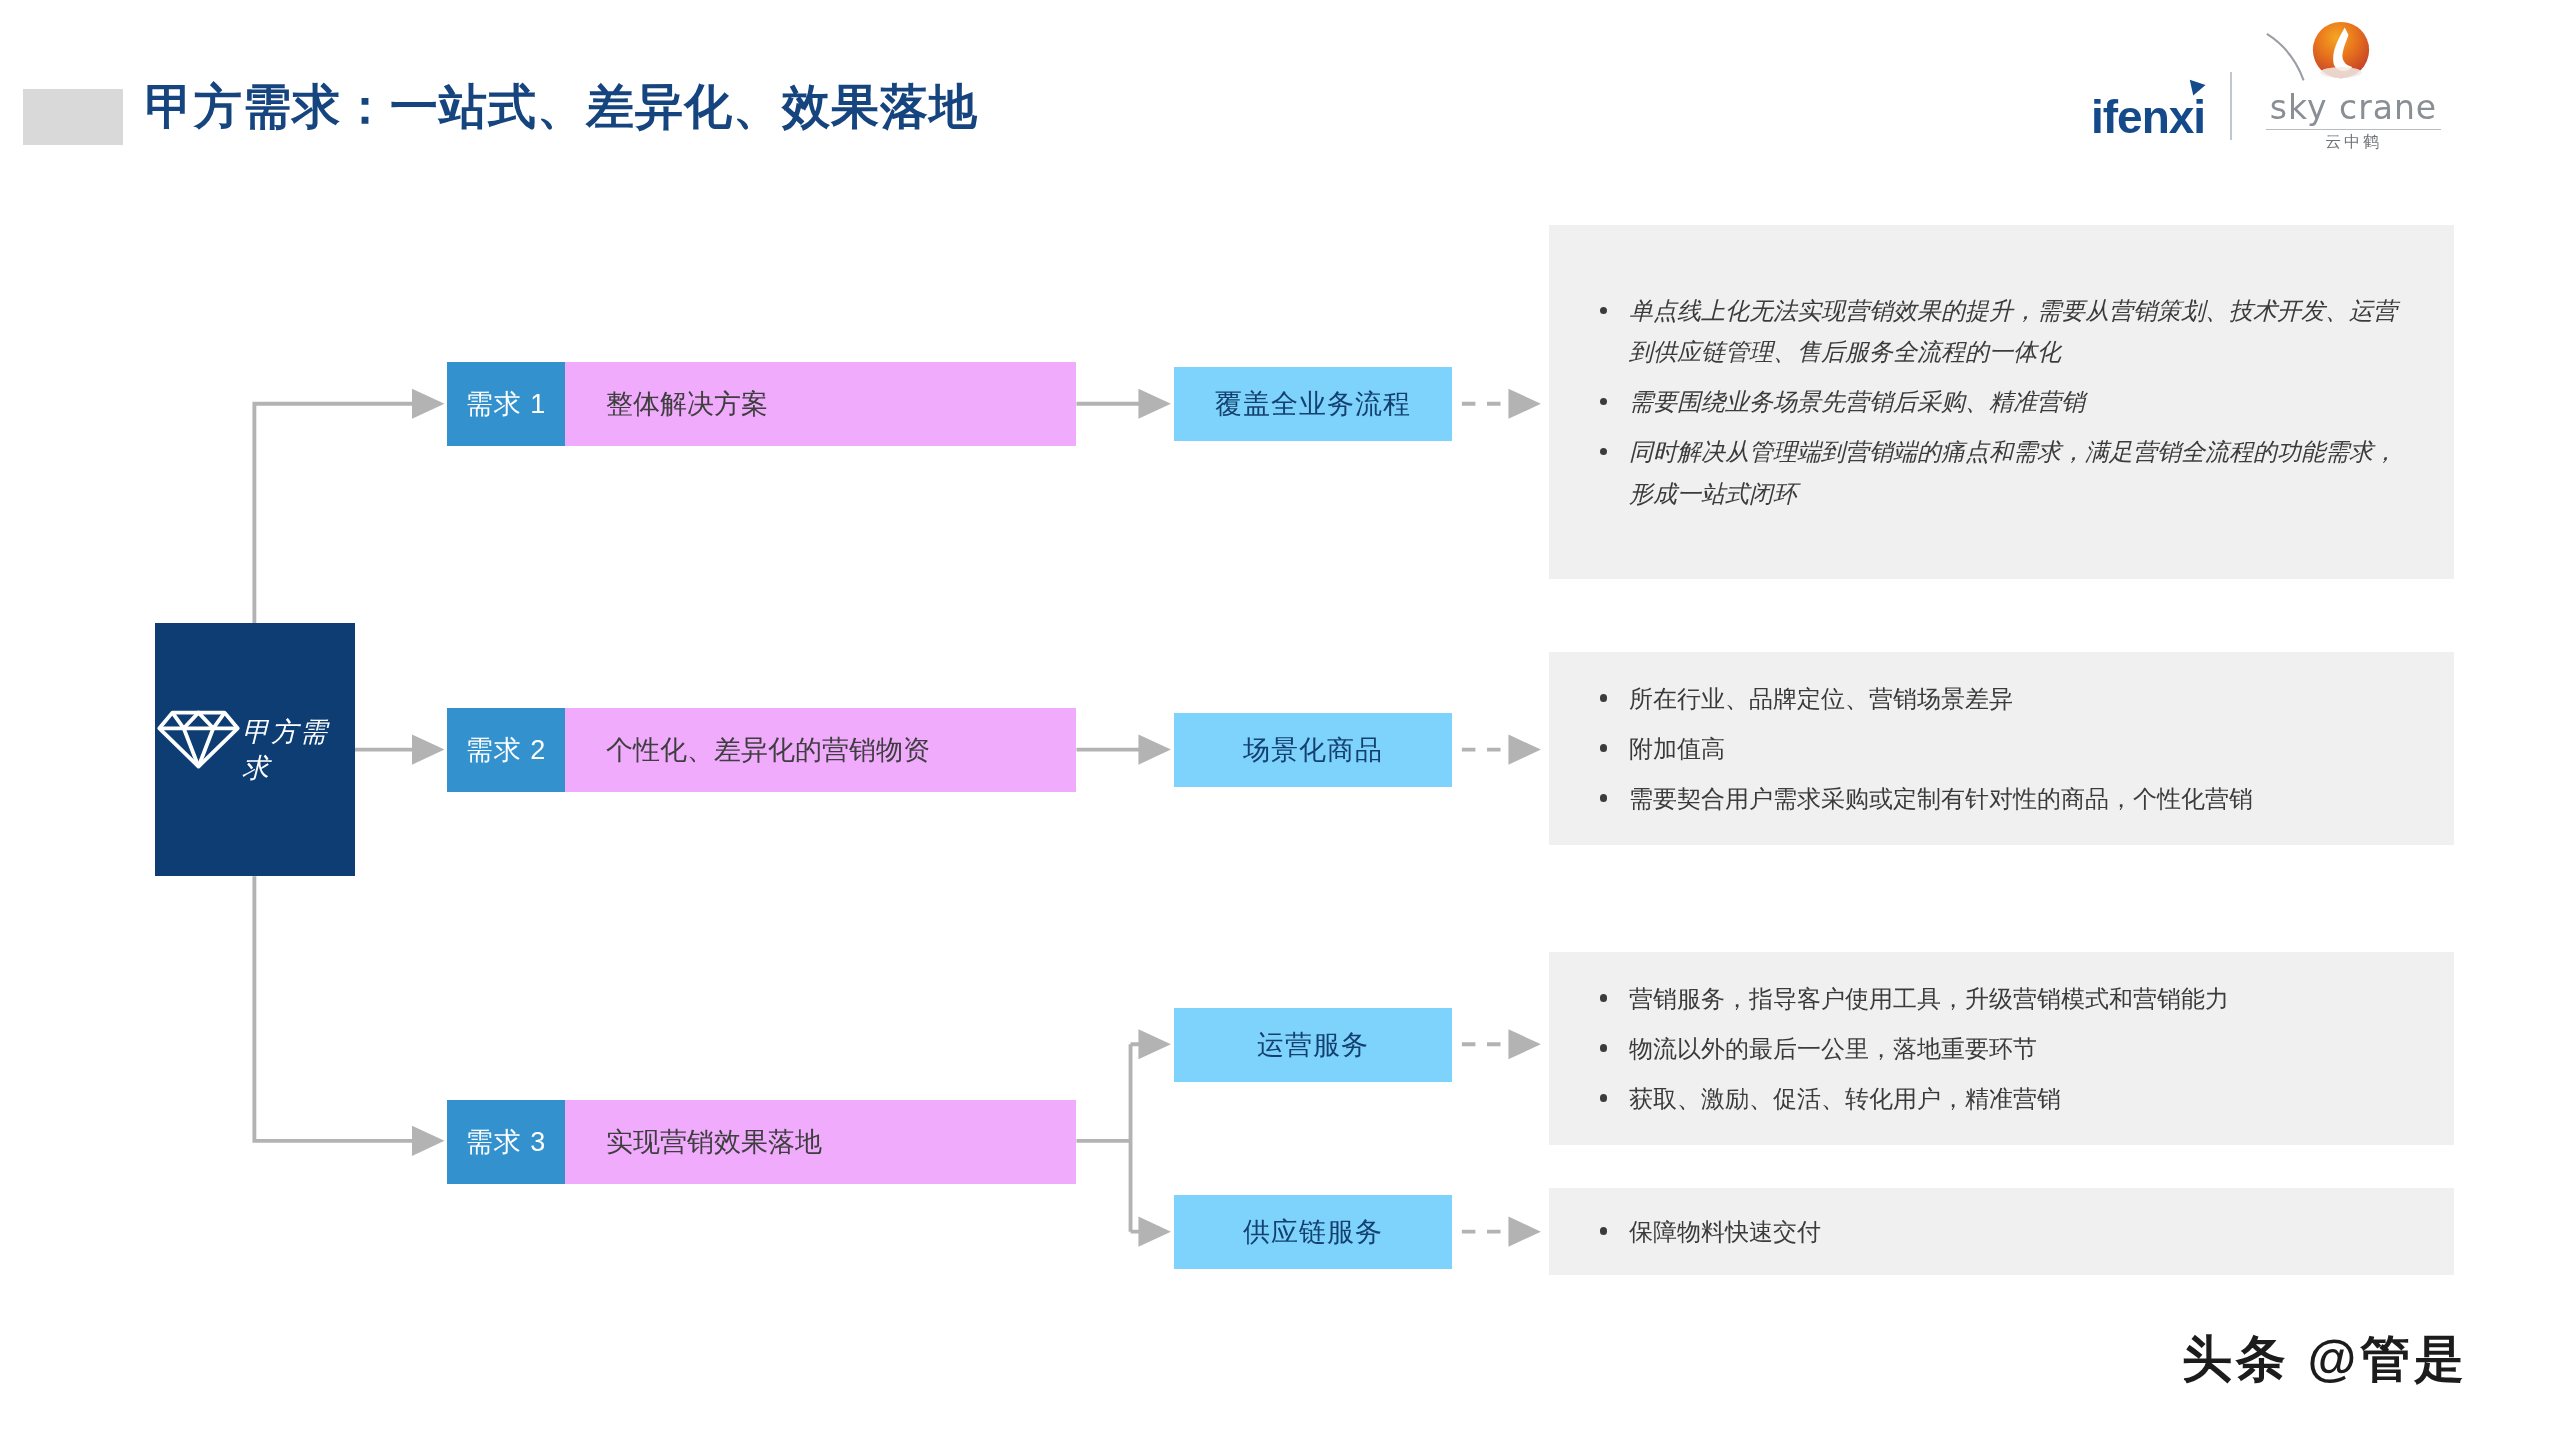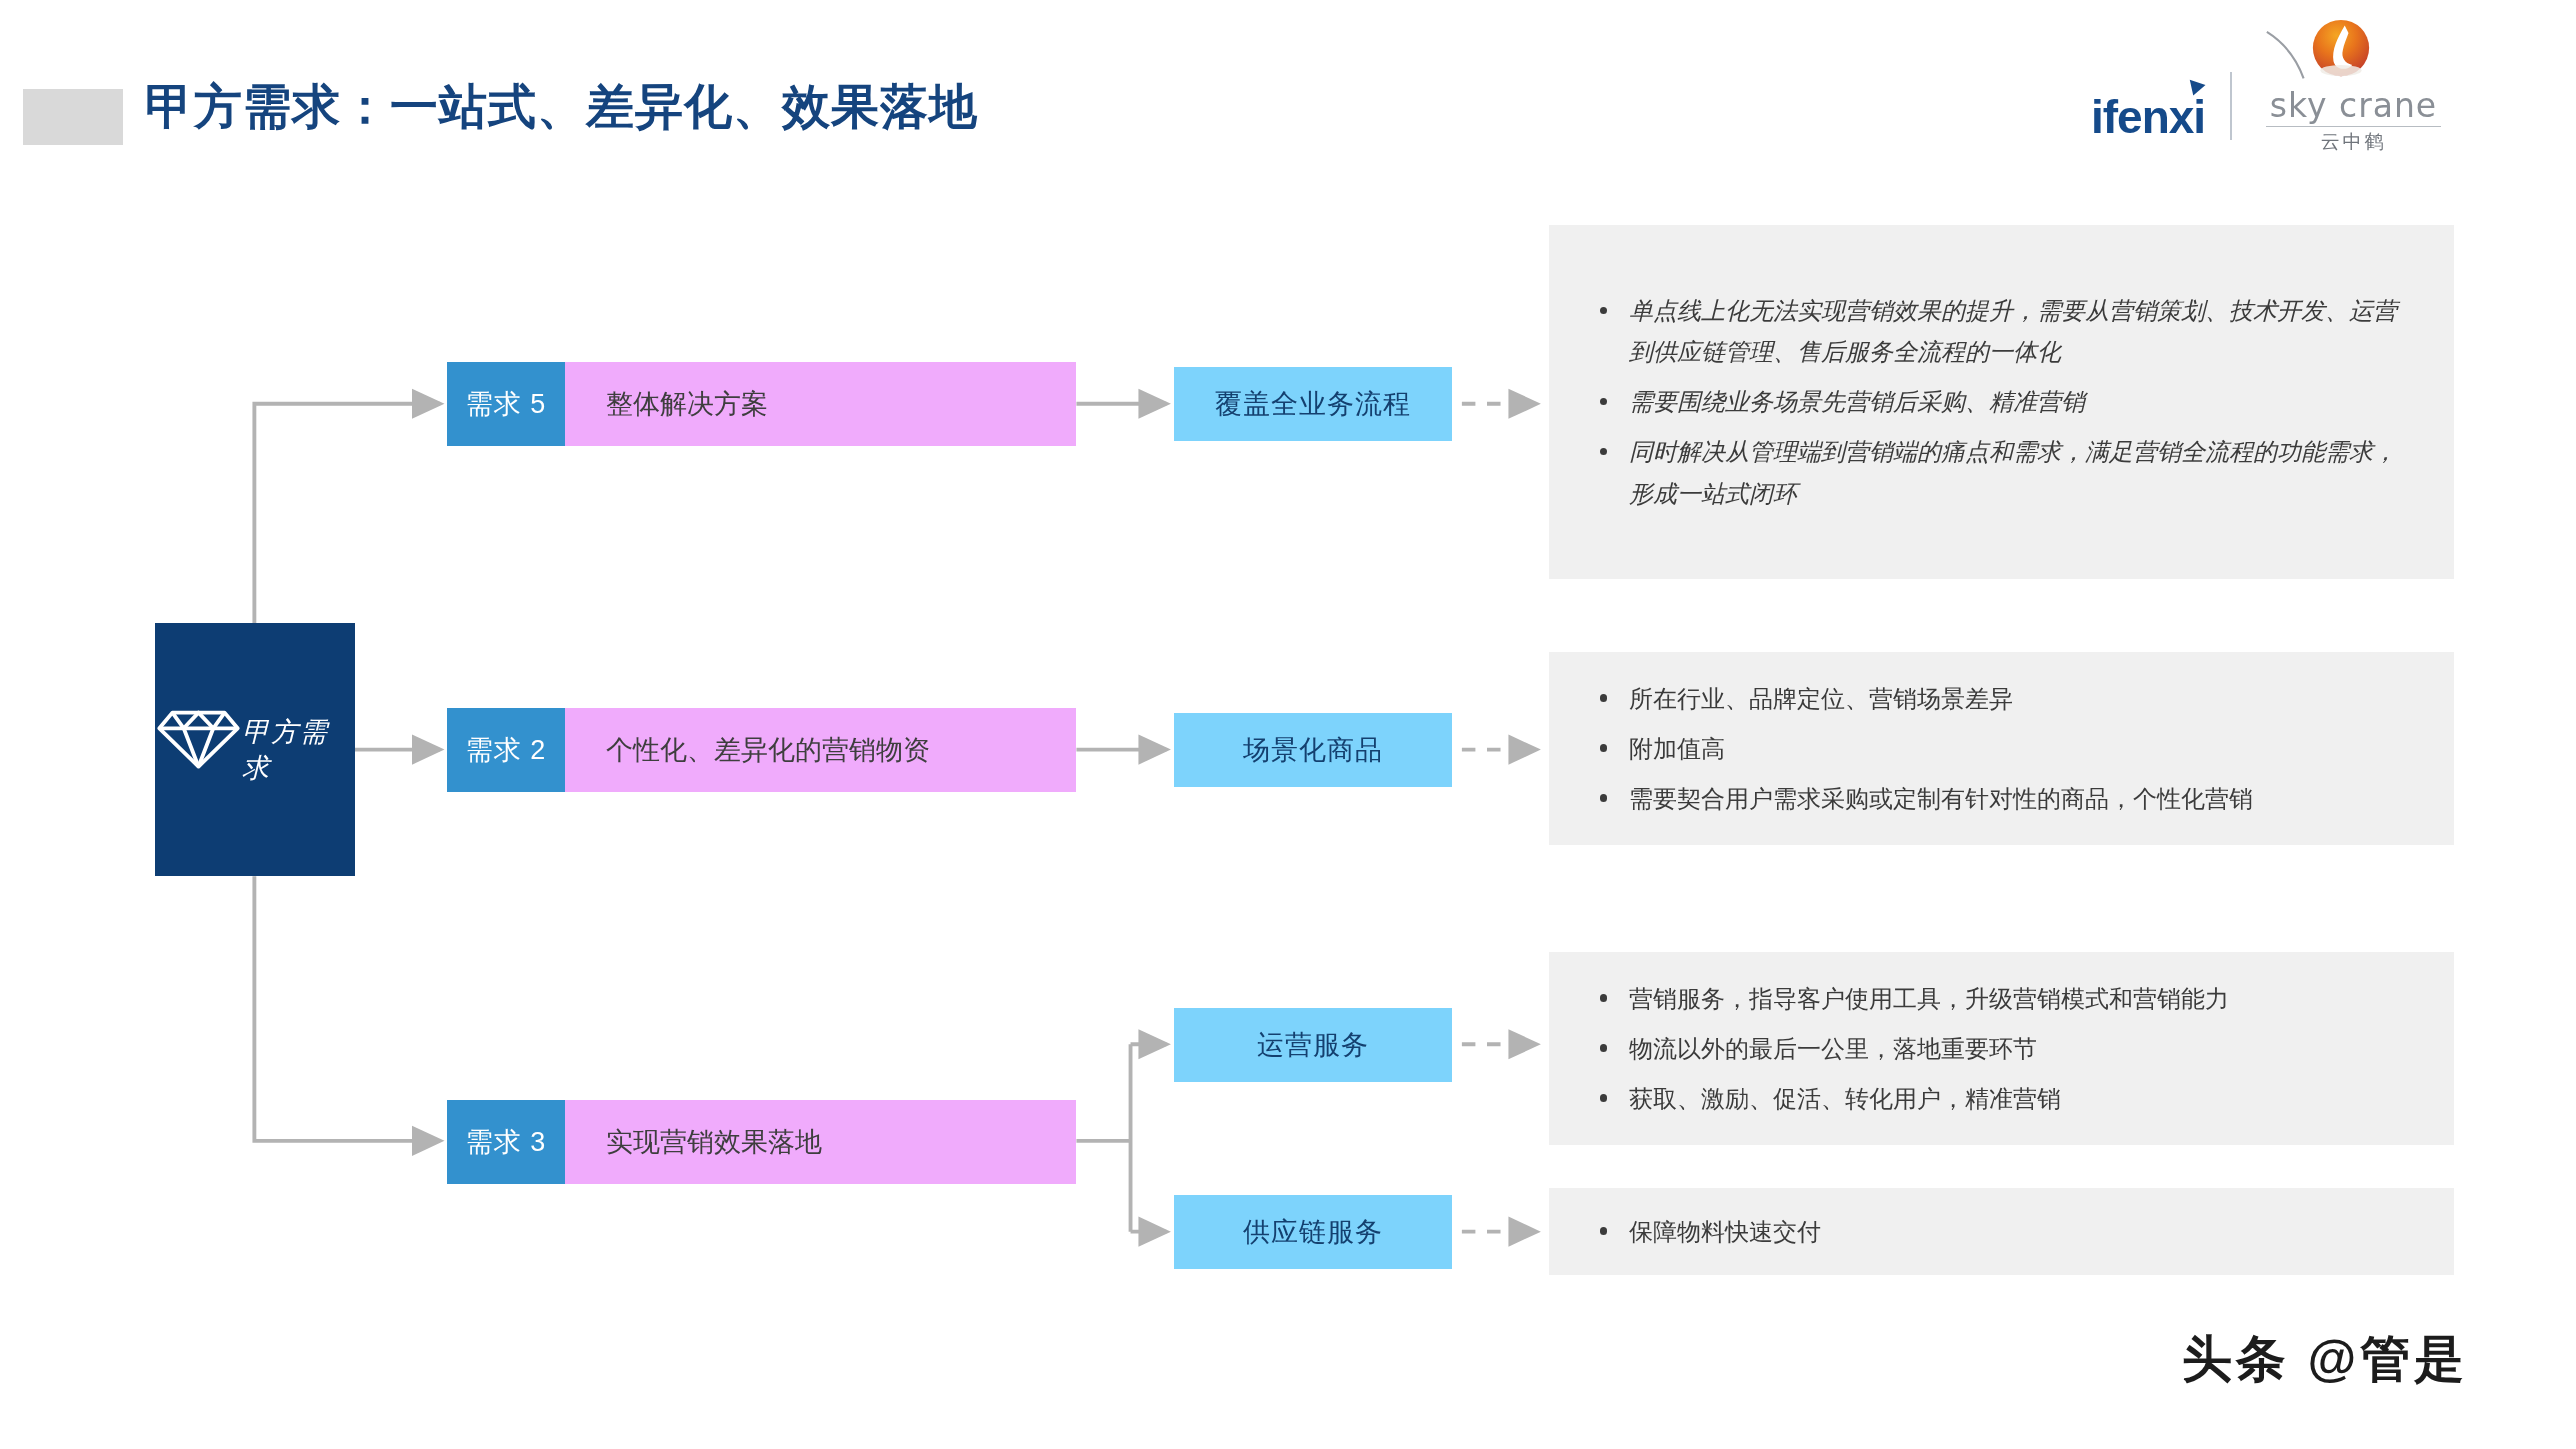--- a/index.html
+++ b/index.html
@@ -91,21 +91,21 @@
     font-size: 33px;
     color: #8a8f96;
     letter-spacing: 1px;
     font-family: "DejaVu Sans", sans-serif;
     border-bottom: 1.9px solid #b7bcc2;
     padding: 0 3.9px 1.9px 3.9px;
     margin-top: 29px;
   }
   .sky-cn {
     margin-top: 2px;
-    font-size: 19px;
+    font-size: 16px;
     color: #6f747b;
     letter-spacing: 2.9px;
   }
 
   
   .canvas {
     position: absolute;
     left: 0;
     top: 0;
     width: 2576px;
@@ -294,21 +294,21 @@
         <path d="M5 30 L95 30"></path>
         <path d="M20 12 L33 30 L50 74"></path>
         <path d="M80 12 L67 30 L50 74"></path>
         <path d="M33 30 L50 12 L67 30"></path>
       </g>
     </svg>
     <div class="root-label">甲方需求</div>
   </div>
 
   <div class="req-tag" style="left:447px; top:362px;">
-    <span>需求 5</span>
+    <span>需求 1</span>
   </div>
   <div class="req-desc" style="left:565px; top:362px; width:511px;">
     <span>整体解决方案</span>
   </div>
   <div class="out-box" style="left:1174px; top:367px;">
     <span>覆盖全业务流程</span>
   </div>
   <div class="detail" style="top:225px; height:354px;font-style:italic;">
     <ul>
       <li>单点线上化无法实现营销效果的提升，需要从营销策划、技术开发、运营到供应链管理、售后服务全流程的一体化</li>

